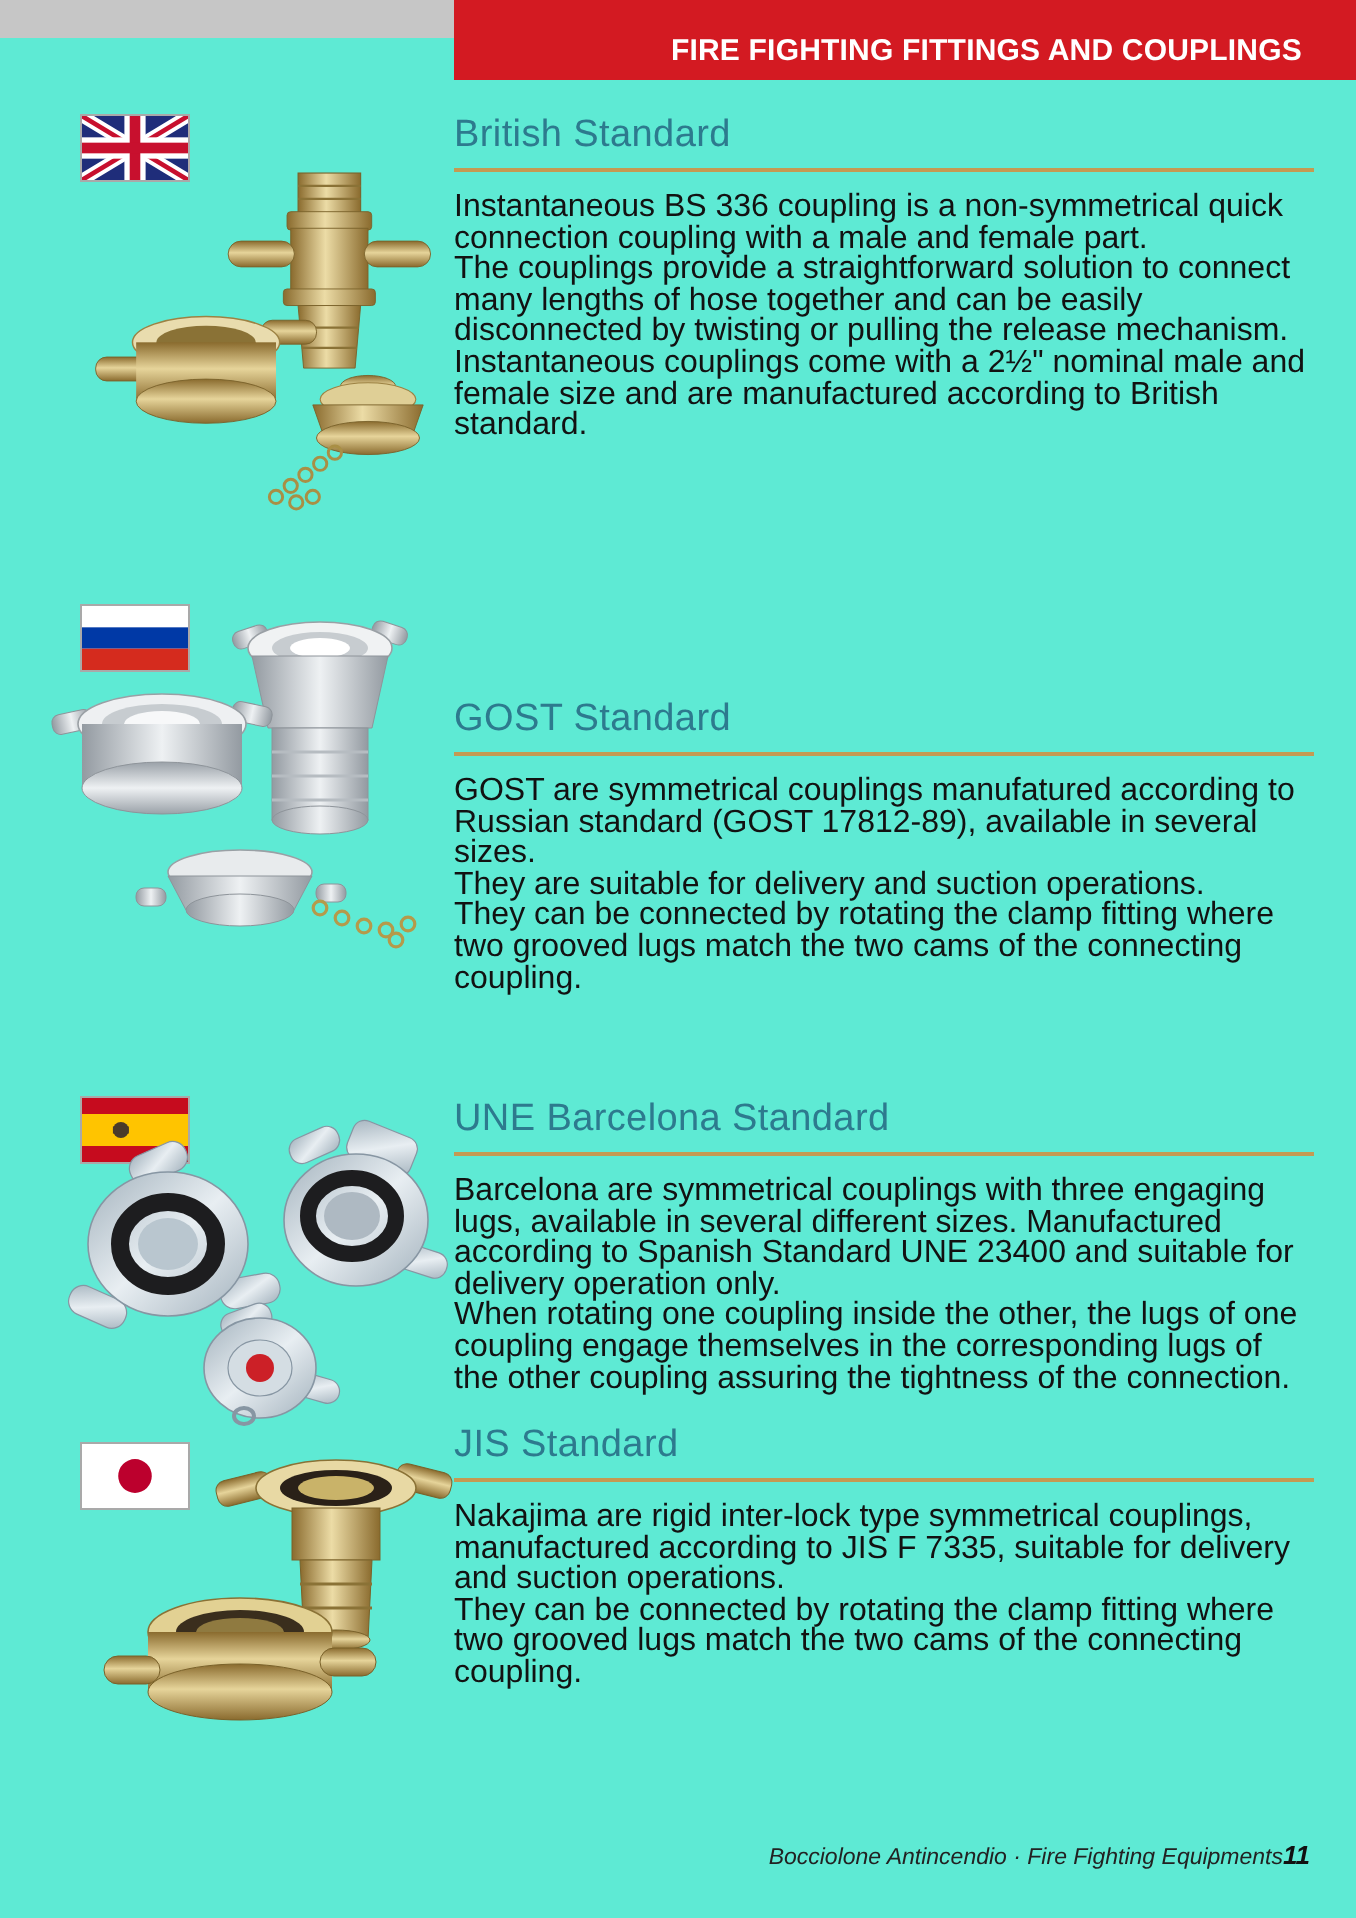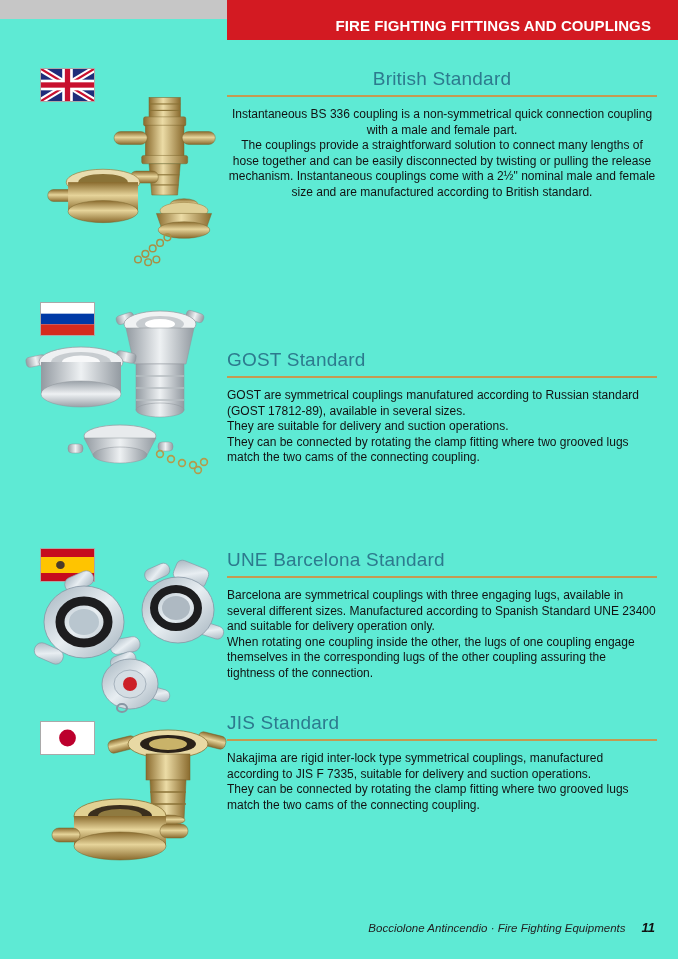--- a/index.html
+++ b/index.html
@@ -13,21 +13,21 @@
   .banner {
     position:absolute; left:227px; top:0; width:451px; height:40px;
     background:#d31a22; color:#ffffff; box-sizing:border-box;
     display:flex; align-items:center; justify-content:flex-end;
     padding-right:27px; padding-top:11px;
     font-weight:bold; font-size:15px; letter-spacing:0.1px;
   }
 
   
   .std-section { position:absolute; left:0; width:678px; }
-  #sec-british  { top:62px;  height:248px;text-align:center; }
+  #sec-british  { top:51px;  height:248px; }
   #sec-gost     { top:298px; height:217px; }
   #sec-une      { top:544px; height:193px; }
   #sec-jis      { top:708px; height:180px; }
 
   .flag {
     position:absolute; left:40px; width:55px; height:34px;
     border:1px solid #a9a9a9; box-sizing:border-box; background:#fff;
   }
   .flag svg { display:block; width:100%; height:100%; }
 
@@ -46,27 +46,27 @@
   #sec-british .content { top:6px; }
   #sec-gost    .content { top:7px;margin-top:44px; }
   #sec-une     .content { top:5px; }
   #sec-jis     .content { top:4px; }
 
   .section-title {
     margin:0; font-size:19px; font-weight:500; color:#2d7a8e;
     letter-spacing:0.2px; line-height:22px;
   }
   .rule { height:2px; background:#c49a52; margin-top:5px; }
-  .body-text { margin-top:10px; font-size:12px; line-height:15.6px; color:#121212; }
+  .body-text { margin-top:10px; font-size:16px; line-height:15.6px; color:#121212; }
   .body-text p { margin:0; }
 
   
   .footer {
     position:absolute; top:920px; right:23px;
-    display:flex; align-items:baseline; gap:16px;
+    display:flex; align-items:baseline; 
     font-style:italic; font-size:11.5px; color:#222222;
   }
   .pagenum { font-weight:bold; font-size:13px; color:#111; }
 </style>
 </head>
 <body>
 
 <svg width="0" height="0" style="position:absolute" aria-hidden="true">
   <defs>
     <linearGradient id="brass" x1="0" y1="0" x2="0" y2="1">

